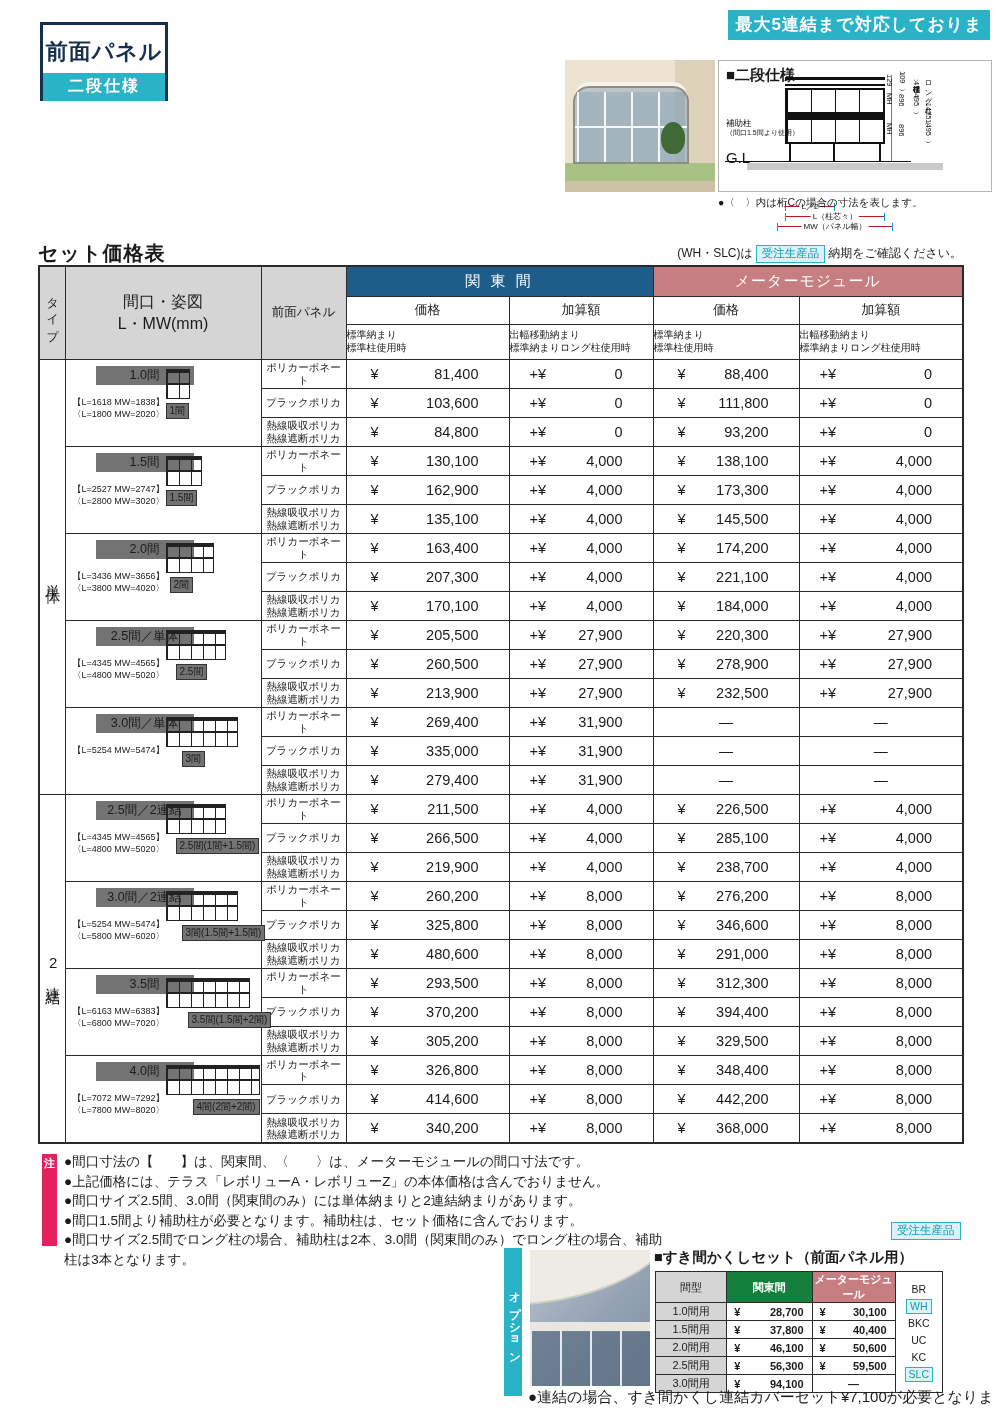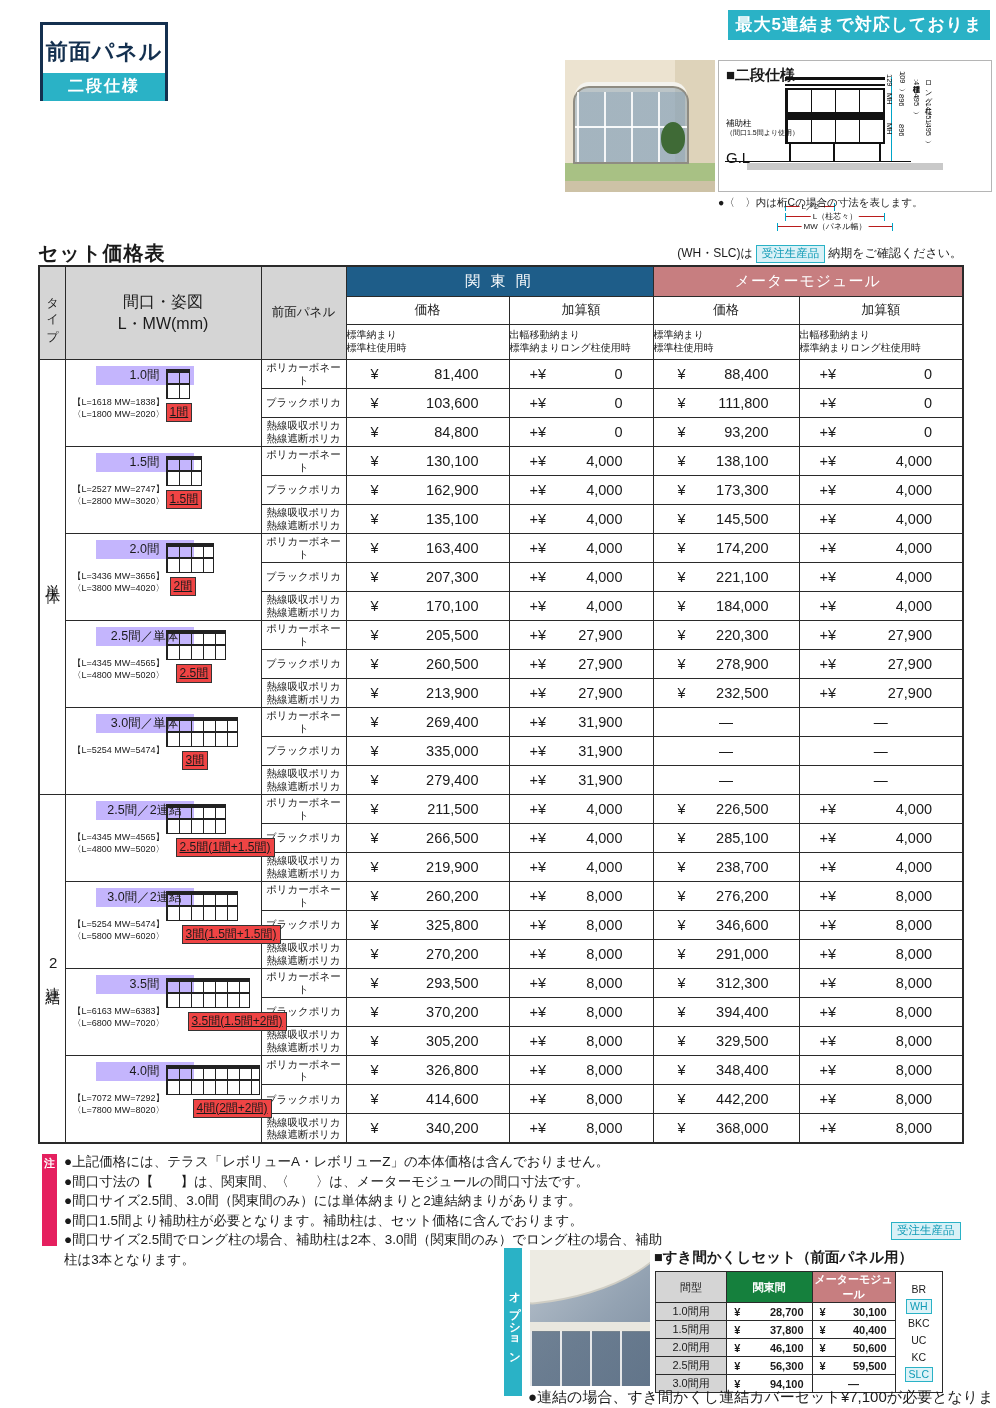--- a/index.html
+++ b/index.html
@@ -65,28 +65,28 @@
   .type-cell { writing-mode:vertical-rl; text-orientation:upright; font-size:15px; text-align:center; letter-spacing:4px; background:#fff; }
   .panel-cell { font-size:10.5px; text-align:center; line-height:1.15; white-space:pre-line; }
   .money { font-size:14.5px; font-weight:bold; }
   .money .inner { display:flex; justify-content:space-between; align-items:center; }
   .pcol .inner { padding:0 30px 0 24px; }
   .acol .inner { padding:0 30px 0 20px; }
   .dash { text-align:center; font-weight:bold; font-size:14px; }
   tr.gstart td { border-top:1.6px solid #2a2a2a; }
   tr.cont td.dashed { border-top:1px dashed #808080; }
   .size-inner { position:relative; height:86px; font-size:9px; }
-  .size-chip { position:absolute; left:30px; top:6px; width:98px; text-align:center; background:#c4b5fd; font-size:12.5px; padding:1px 0; }
+  .size-chip { position:absolute; left:30px; top:6px; width:98px; text-align:center; background:#737373; font-size:12.5px; padding:1px 0; }
   .size-dims { position:absolute; left:7px; top:36px; line-height:1.4; font-size:9px; white-space:nowrap; }
   .sketch { position:absolute; top:9px; height:30px; border:1.5px solid #222;
     background:
       linear-gradient(#222 0 0) top/100% 3px no-repeat,
       linear-gradient(#222 0 0) center/100% 2px no-repeat,
       repeating-linear-gradient(90deg,#222 0 1px,transparent 1px 12px); }
-  .sketch-cap { position:absolute; top:43px; border:1px solid #333; background:#ef4444; font-size:12px; padding:0 3px; white-space:nowrap;text-decoration:underline; }
+  .sketch-cap { position:absolute; top:43px; border:1px solid #333; background:#737373; font-size:10px; padding:0 3px; white-space:nowrap; }
 
   
   .notes { position:absolute; left:42px; top:1152px; width:640px; }
   .note-bar { position:absolute; left:0; top:2px; width:15px; height:92px; background:#e5205f; color:#fff; font-size:11px; font-weight:bold; text-align:center; padding-top:2px; }
   .note-lines { margin-left:22px; font-size:13.5px; line-height:1.45; width:600px; }
 
   
   .opt-bar { position:absolute; left:504px; top:1248px; width:18px; height:148px; background:#2ab2c6; color:#fff; writing-mode:vertical-rl; text-orientation:upright; font-size:11.5px; font-weight:bold; text-align:center; letter-spacing:2px; }
   .photo2 { position:absolute; left:530px; top:1250px; width:120px; height:136px; background:linear-gradient(135deg,#b9c3cd 0%, #93a2b2 55%, #7c8da0 100%); overflow:hidden; }
   .photo2 .roof { position:absolute; left:-22px; top:-26px; width:170px; height:72px; background:#edebe3; border-radius:0 0 90% 14% / 0 0 100% 30%; transform:rotate(-6deg); box-shadow:0 2px 0 #cfcdc4; }
@@ -799,21 +799,21 @@
               <span class="val">8,000</span>
             </div>
           </td>
         </tr>
         <tr class="body-row cont">
           <td class="panel-cell dashed">熱線吸収ポリカ
 熱線遮断ポリカ</td>
           <td class="money pcol dashed">
             <div class="inner">
               <span class="cur">¥</span>
-              <span class="val">270,200</span>
+              <span class="val">480,600</span>
             </div>
           </td>
           <td class="money acol dashed">
             <div class="inner">
               <span class="cur">+¥</span>
               <span class="val">8,000</span>
             </div>
           </td>
           <td class="money pcol dashed">
             <div class="inner">
@@ -1013,22 +1013,22 @@
               <span class="val">8,000</span>
             </div>
           </td>
         </tr>
       </tbody>
   </table>
 
   <div class="notes">
     <div class="note-bar">注</div>
     <div class="note-lines" id="note-lines">
+        <div class="note-line">●間口寸法の【　　】は、関東間、〈　　〉は、メーターモジュールの間口寸法です。</div>
         <div class="note-line">●上記価格には、テラス「レボリューA・レボリューZ」の本体価格は含んでおりません。</div>
-        <div class="note-line">●間口寸法の【　　】は、関東間、〈　　〉は、メーターモジュールの間口寸法です。</div>
         <div class="note-line">●間口サイズ2.5間、3.0間（関東間のみ）には単体納まりと2連結納まりがあります。</div>
         <div class="note-line">●間口1.5間より補助柱が必要となります。補助柱は、セット価格に含んでおります。</div>
         <div class="note-line">●間口サイズ2.5間でロング柱の場合、補助柱は2本、3.0間（関東間のみ）でロング柱の場合、補助柱は3本となります。</div>
       </div>
   </div>
 
   <div class="opt-bar">オプション</div>
   <div class="photo2">
     <div class="roof"></div>
     <div class="beam"></div>

